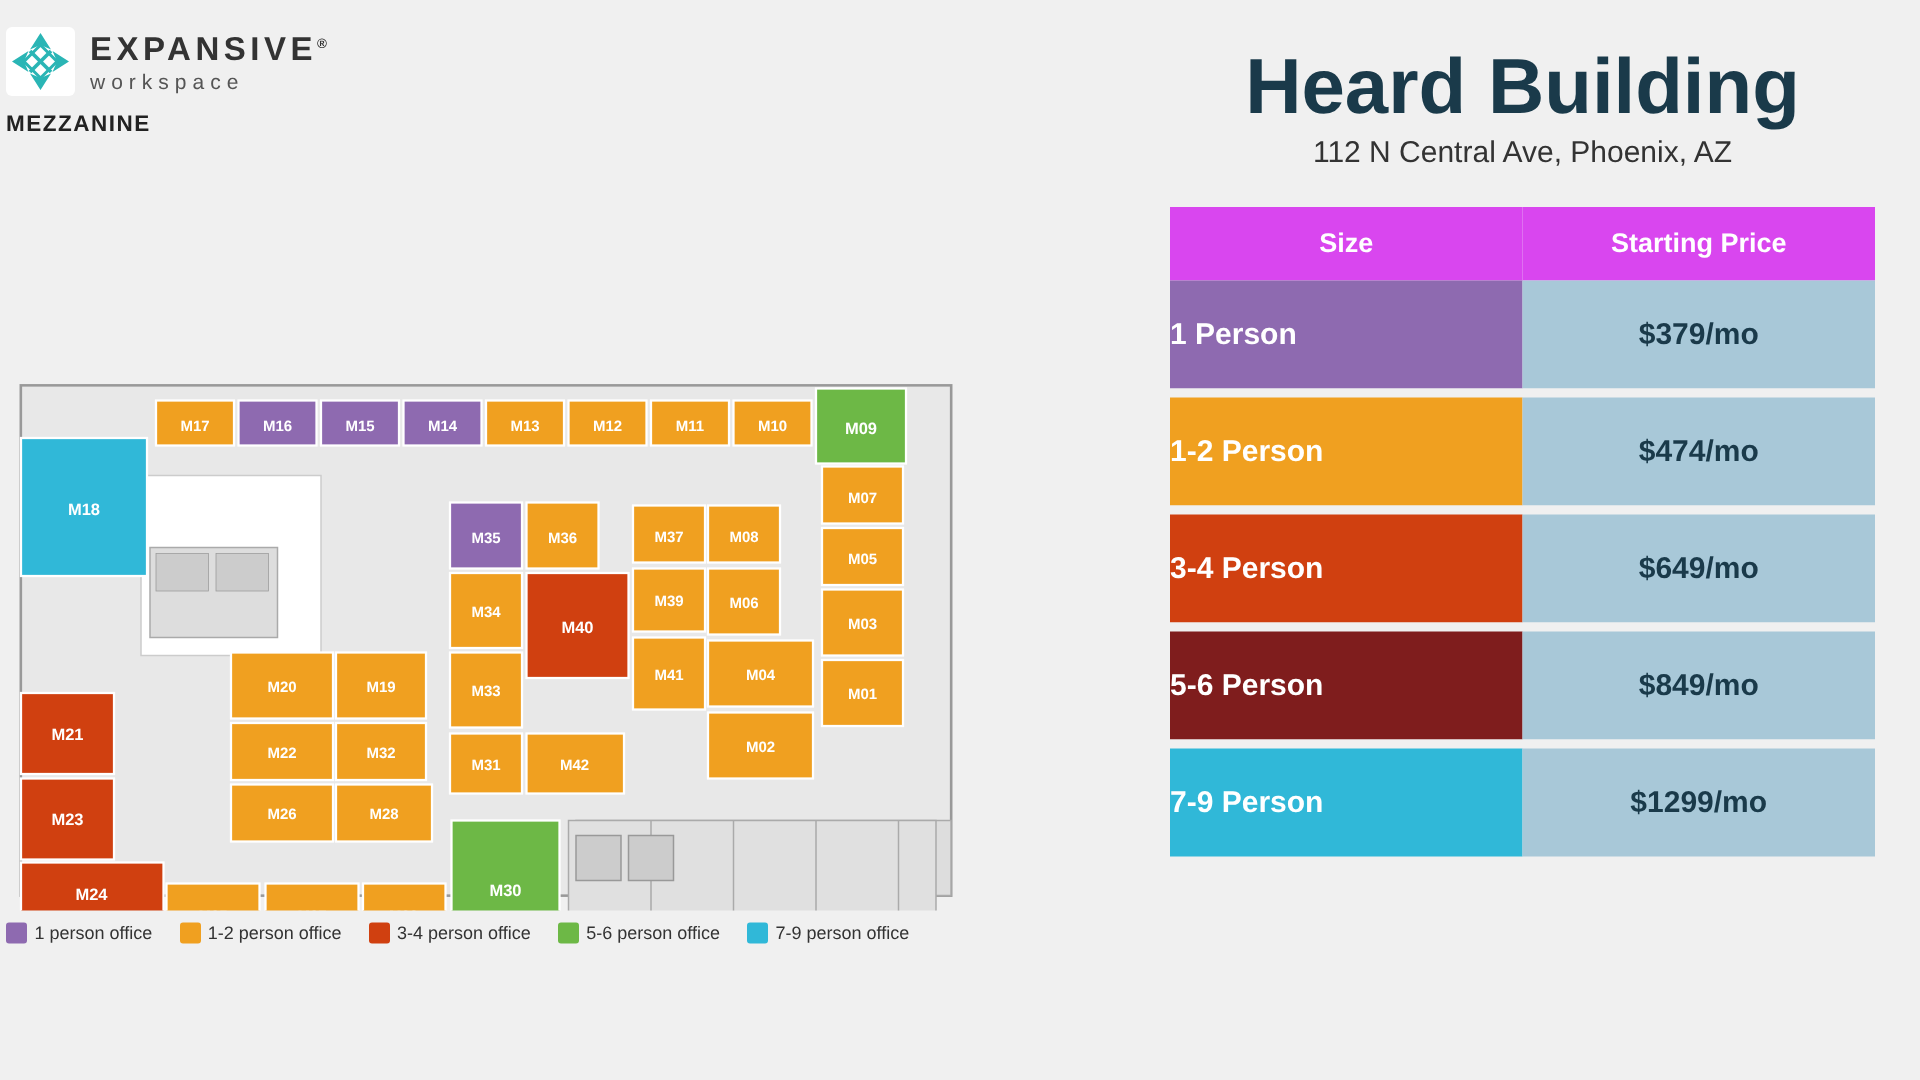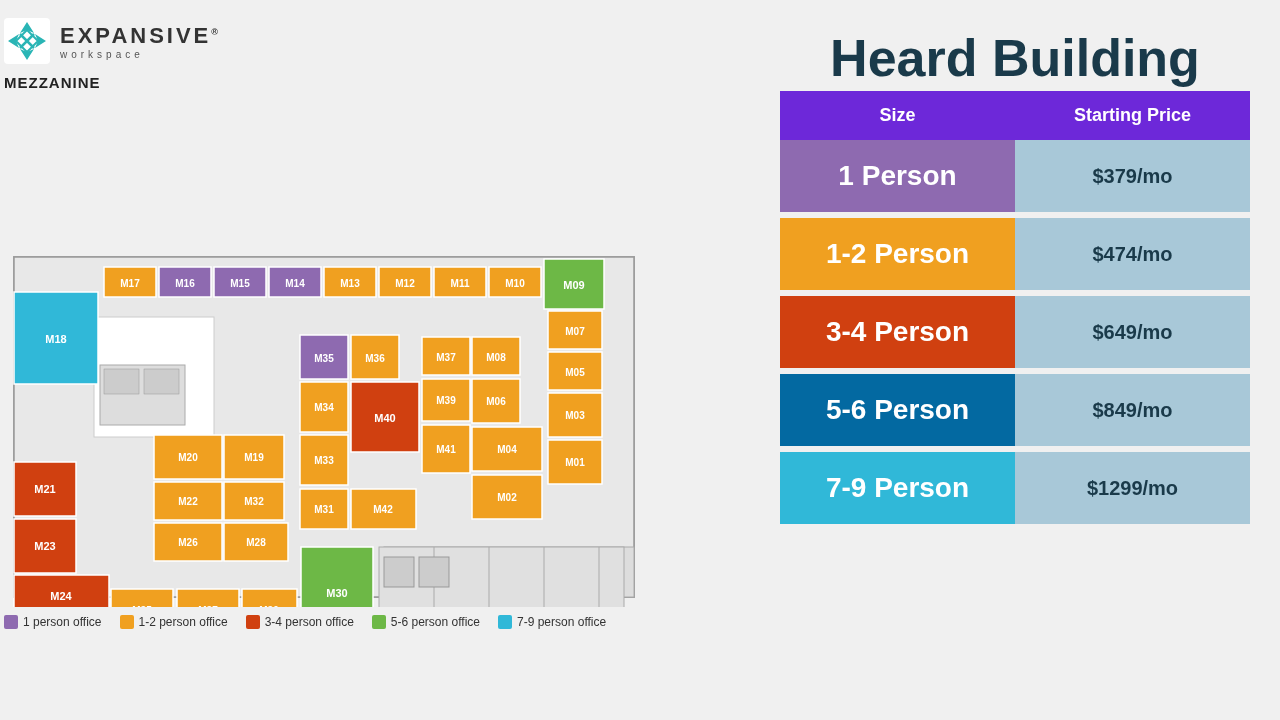--- a/index.html
+++ b/index.html
@@ -38,21 +38,21 @@
       flex-direction: column;
     }
     .logo-expansive {
       font-size: 22px;
       font-weight: 700;
       color: #333;
       letter-spacing: 3px;
       text-transform: uppercase;
     }
     .logo-workspace {
-      font-size: 10px;
+      font-size: 14px;
       letter-spacing: 4px;
       color: #555;
       text-transform: lowercase;
     }
     .logo-reg {
       font-size: 9px;
       vertical-align: super;
     }
 
     .mezzanine-label {
@@ -115,52 +115,51 @@
       text-align: center;
       margin-bottom: 24px;
     }
 
     .pricing-table {
       width: 100%;
       border-collapse: separate;
       border-spacing: 0;
     }
     .pricing-table th {
-      background: #6d28d9;
+      background: #d946ef;
       color: white;
       font-size: 18px;
       font-weight: 700;
       padding: 14px 10px;
       text-align: center;
     }
     .pricing-table th:first-child {
       border-radius: 0;
     }
     .pricing-table td {
       padding: 0;
       height: 72px;
     }
     .size-cell {
-      text-align: center;
-      font-size: 28px;
+      font-size: 20px;
       font-weight: 700;
       color: white;
     }
     .price-cell {
       background: #a8c8d8;
       text-align: center;
       font-size: 20px;
       font-weight: 700;
       color: #1a3a4a;
       padding: 0 10px;
     }
     .size-1 { background: #8e6ab0; }
     .size-12 { background: #f0a020; }
     .size-34 { background: #d04010; }
-    .size-56 { background: #0369a1; margin-top: 40px; }
+    .size-56 { background: #7f1d1d; margin-top: 40px; }
     .size-79 { background: #30b8d8; }
 
     .row-gap td {
       height: 6px;
       background: #f0f0f0;
       padding: 0;
     }
   </style>
 </head>
 <body>
@@ -361,20 +360,21 @@
     </div>
     <div class="legend-item">
       <div class="legend-swatch" style="background:#30b8d8;"></div>
       <span>7-9 person office</span>
     </div>
   </div>
 </div>
 
 <div class="right-panel">
   <h1 class="building-title">Heard Building</h1>
+  <p class="building-address">112 N Central Ave, Phoenix, AZ</p>
 
   <table class="pricing-table">
     <thead>
       <tr>
         <th style="width:50%;">Size</th>
         <th style="width:50%;">Starting Price</th>
       </tr>
     </thead>
     <tbody id="pricing-body">
     <tr>

